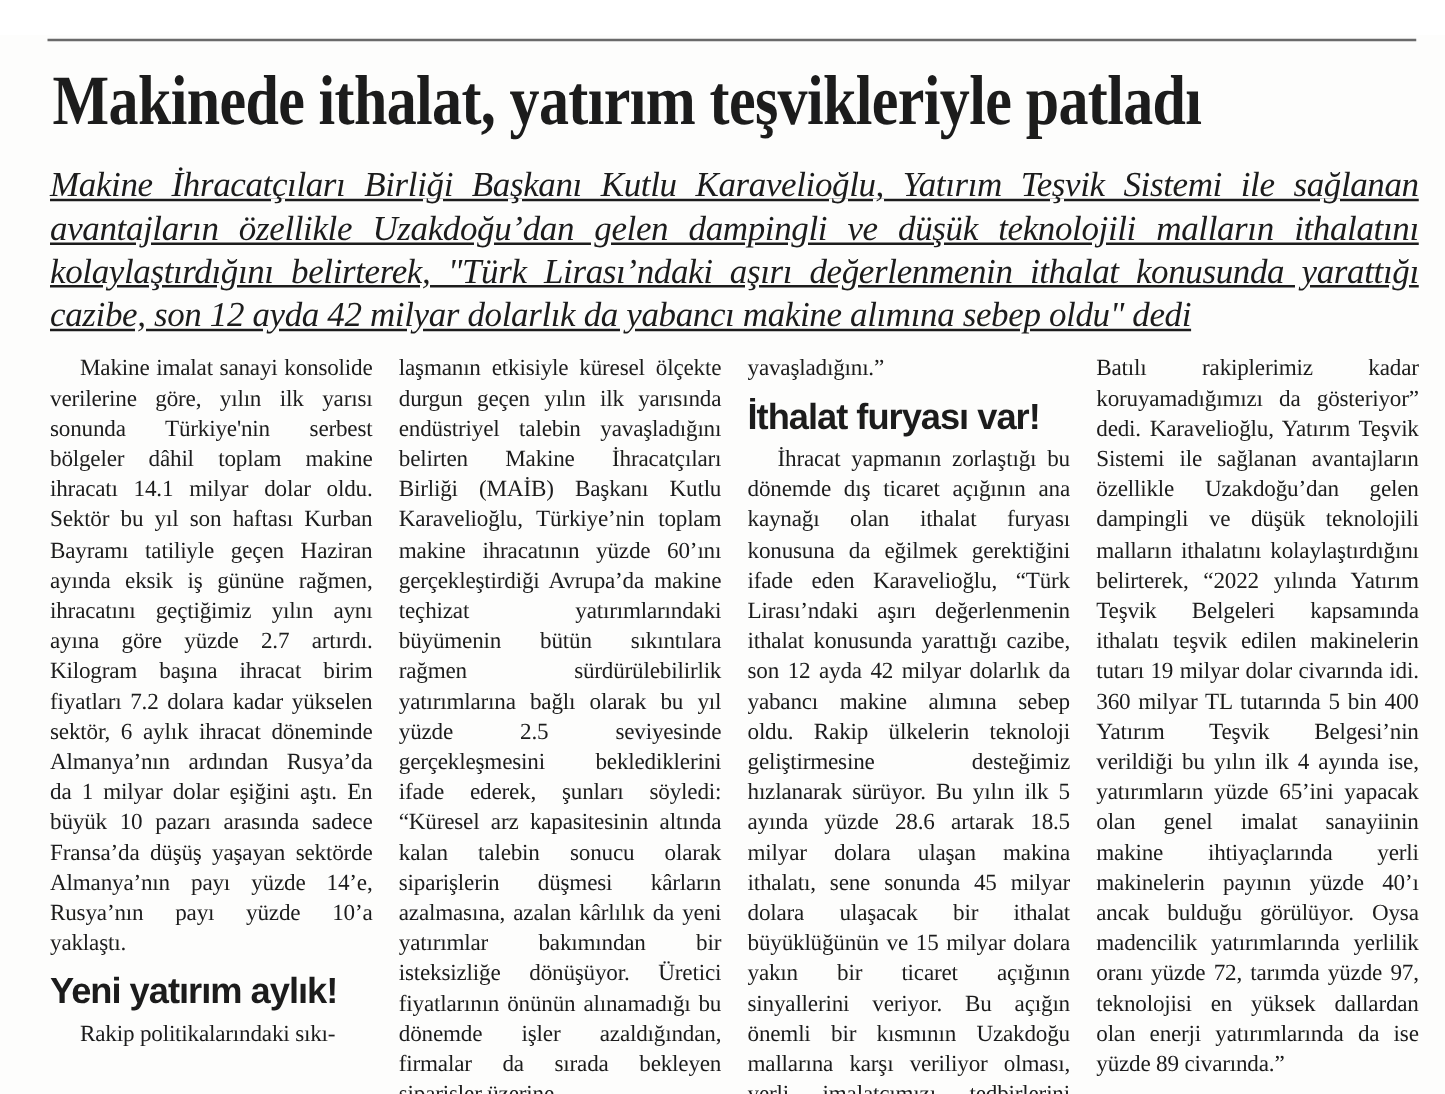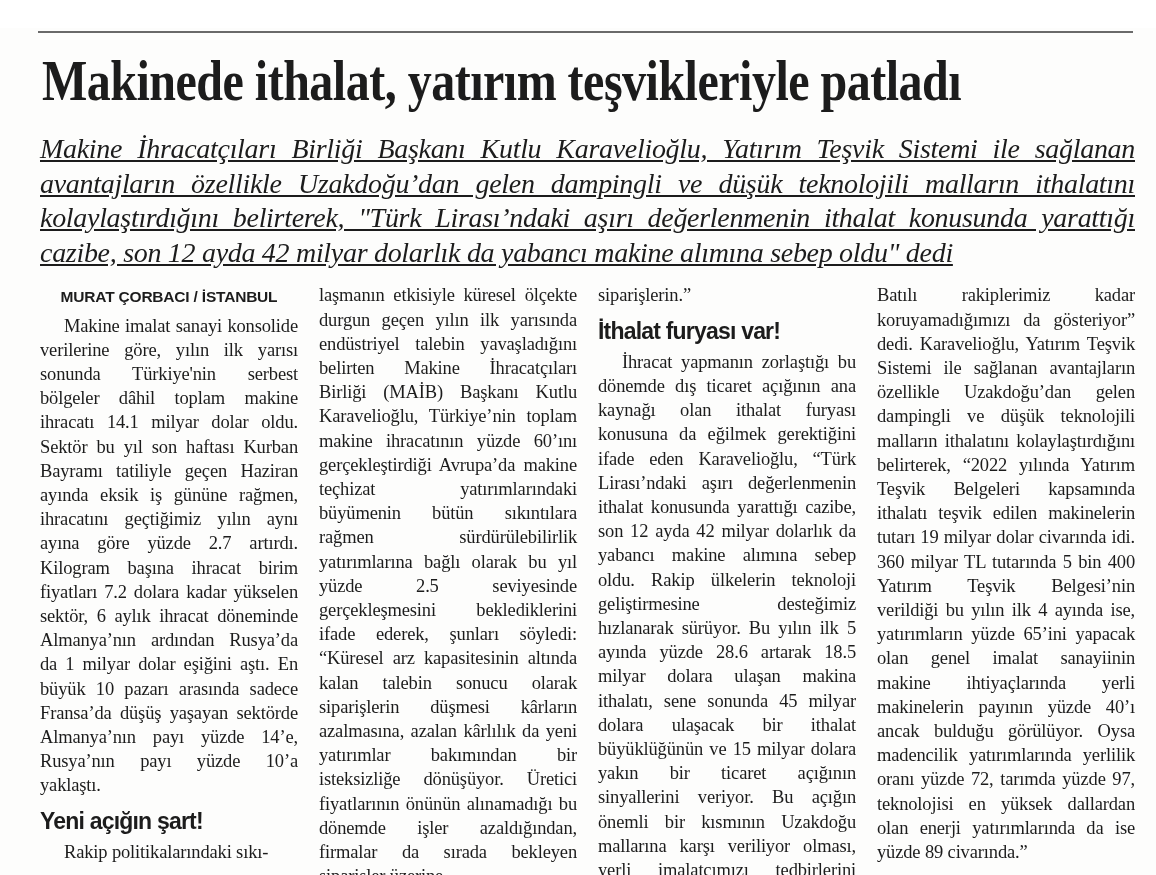--- a/index.html
+++ b/index.html
@@ -70,52 +70,51 @@
     font-weight: bold;
     font-size: 15.5px;
     text-align: center;
     letter-spacing: -0.2px;
     margin: 2px 0 4px 0;
     white-space: nowrap;
   }
   .subhead {
     font-family: "Liberation Sans", sans-serif;
     font-weight: bold;
-    font-size: 23px;
+    font-size: 29px;
     line-height: 1.05;
     letter-spacing: -0.8px;
     margin: 11px 0 7px 0;
   }
 </style>
 </head>
 <body>
 
 <div class="page">
   <div class="top-rule"></div>
   <div class="content">
 
     <h1 class="headline">Makinede ithalat, yatırım teşvikleriyle patladı</h1>
 
     <p class="lead">Makine İhracatçıları Birliği Başkanı Kutlu Karavelioğlu, Yatırım Teşvik Sistemi ile sağlanan avantajların özellikle Uzakdoğu’dan gelen dampingli ve düşük teknolojili malların ithalatını kolaylaştırdığını belirterek, "Türk Lirası’ndaki aşırı değerlenmenin ithalat konusunda yarattığı cazibe, son 12 ayda 42 milyar dolarlık da yabancı makine alımına sebep oldu" dedi</p>
 
     <div class="columns">
 
       <div class="col">
-        <div class="byline">MURAT ÇORBACI / İSTANBUL</div>
         <p class="indent">Makine imalat sanayi konsolide verilerine göre, yılın ilk yarısı sonunda Türkiye'nin serbest bölgeler dâhil toplam makine ihracatı 14.1 milyar dolar oldu. Sektör bu yıl son haftası Kurban Bayramı tatiliyle geçen Haziran ayında eksik iş gününe rağmen, ihracatını geçtiğimiz yılın aynı ayına göre yüzde 2.7 artırdı. Kilogram başına ihracat birim fiyatları 7.2 dolara kadar yükselen sektör, 6 aylık ihracat döneminde Almanya’nın ardından Rusya’da da 1 milyar dolar eşiğini aştı. En büyük 10 pazarı arasında sadece Fransa’da düşüş yaşayan sektörde Almanya’nın payı yüzde 14’e, Rusya’nın payı yüzde 10’a yaklaştı.</p>
-        <h2 class="subhead">Yeni açığın şart!</h2>
+        <h2 class="subhead">Yeni yatırım aylık!</h2>
         <p class="indent">Rakip politikalarındaki sıkı-</p>
       </div>
 
       <div class="col">
         <p>laşmanın etkisiyle küresel ölçekte durgun geçen yılın ilk yarısında endüstriyel talebin yavaşladığını belirten Makine İhracatçıları Birliği (MAİB) Başkanı Kutlu Karavelioğlu, Türkiye’nin toplam makine ihracatının yüzde 60’ını gerçekleştirdiği Avrupa’da makine teçhizat yatırımlarındaki büyümenin bütün sıkıntılara rağmen sürdürülebilirlik yatırımlarına bağlı olarak bu yıl yüzde 2.5 seviyesinde gerçekleşmesini beklediklerini ifade ederek, şunları söyledi: “Küresel arz kapasitesinin altında kalan talebin sonucu olarak siparişlerin düşmesi kârların azalmasına, azalan kârlılık da yeni yatırımlar bakımından bir isteksizliğe dönüşüyor. Üretici fiyatlarının önünün alınamadığı bu dönemde işler azaldığından, firmalar da sırada bekleyen siparişler üzerine</p>
       </div>
 
       <div class="col">
-        <p>siparişlerin.”</p>
+        <p>yavaşladığını.”</p>
         <h2 class="subhead">İthalat furyası var!</h2>
         <p class="indent">İhracat yapmanın zorlaştığı bu dönemde dış ticaret açığının ana kaynağı olan ithalat furyası konusuna da eğilmek gerektiğini ifade eden Karavelioğlu, “Türk Lirası’ndaki aşırı değerlenmenin ithalat konusunda yarattığı cazibe, son 12 ayda 42 milyar dolarlık da yabancı makine alımına sebep oldu. Rakip ülkelerin teknoloji geliştirmesine desteğimiz hızlanarak sürüyor. Bu yılın ilk 5 ayında yüzde 28.6 artarak 18.5 milyar dolara ulaşan makina ithalatı, sene sonunda 45 milyar dolara ulaşacak bir ithalat büyüklüğünün ve 15 milyar dolara yakın bir ticaret açığının sinyallerini veriyor. Bu açığın önemli bir kısmının Uzakdoğu mallarına karşı veriliyor olması, yerli imalatçımızı tedbirlerini giderek sıkılaştıran</p>
       </div>
 
       <div class="col">
         <p>Batılı rakiplerimiz kadar koruyamadığımızı da gösteriyor” dedi. Karavelioğlu, Yatırım Teşvik Sistemi ile sağlanan avantajların özellikle Uzakdoğu’dan gelen dampingli ve düşük teknolojili malların ithalatını kolaylaştırdığını belirterek, “2022 yılında Yatırım Teşvik Belgeleri kapsamında ithalatı teşvik edilen makinelerin tutarı 19 milyar dolar civarında idi. 360 milyar TL tutarında 5 bin 400 Yatırım Teşvik Belgesi’nin verildiği bu yılın ilk 4 ayında ise, yatırımların yüzde 65’ini yapacak olan genel imalat sanayiinin makine ihtiyaçlarında yerli makinelerin payının yüzde 40’ı ancak bulduğu görülüyor. Oysa madencilik yatırımlarında yerlilik oranı yüzde 72, tarımda yüzde 97, teknolojisi en yüksek dallardan olan enerji yatırımlarında da ise yüzde 89 civarında.”</p>
       </div>
 
     </div>
   </div>

